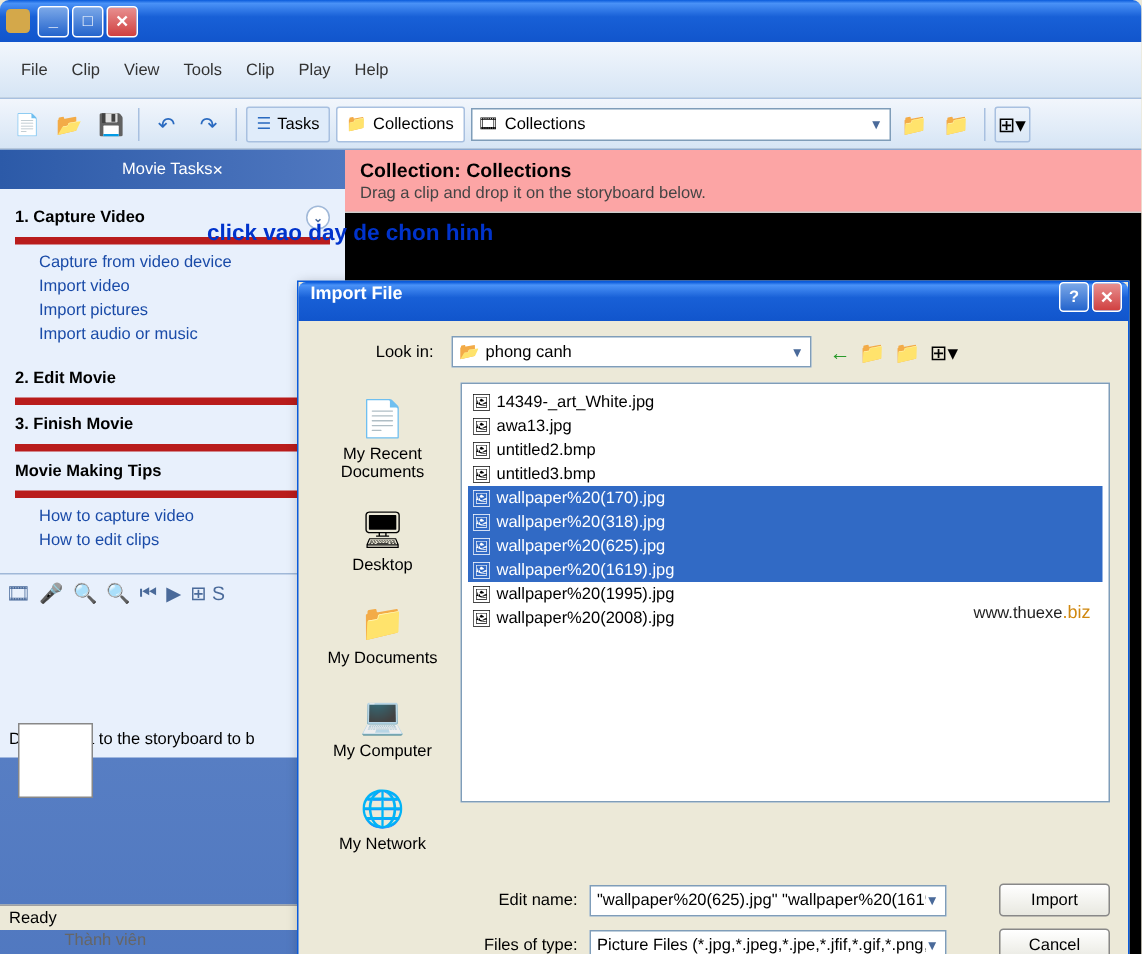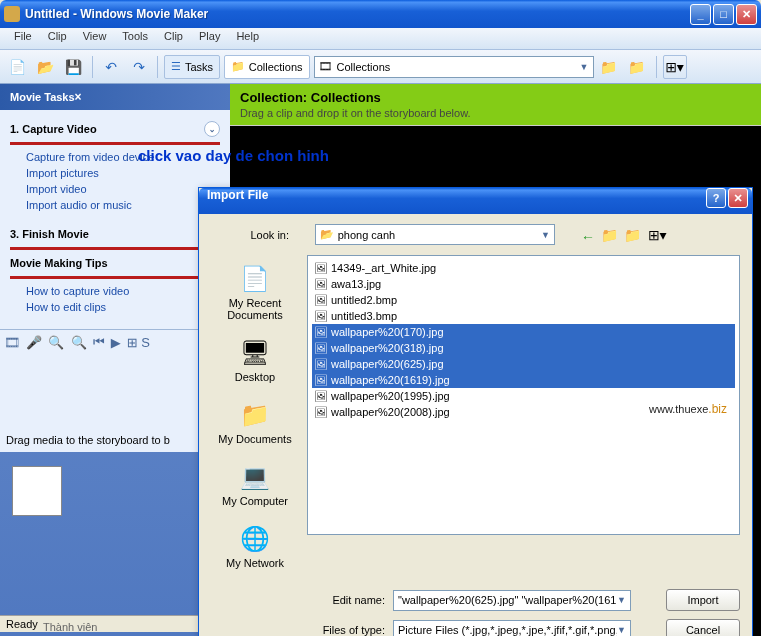--- a/index.html
+++ b/index.html
@@ -4,52 +4,52 @@
 <style>
 *{box-sizing:border-box;margin:0;padding:0;font-family:Tahoma,sans-serif;font-size:11px}
 body{background:#ece9d8;width:761px;height:636px;position:relative;overflow:hidden}
 .titlebar{background:linear-gradient(to bottom,#0a5bdb 0%,#4a92f7 8%,#1860d7 40%,#1155cc 100%);height:28px;display:flex;align-items:center;padding:0 4px;color:#fff;font-weight:bold;border-radius:6px 6px 0 0}
 .titlebar .icon{width:16px;height:16px;background:#d4a84a;border-radius:3px;margin-right:5px}
 .titlebar .title{flex:1;font-size:12px;text-shadow:1px 1px 1px rgba(0,0,0,0.3)}
 .win-btns{display:flex;gap:2px}
 .win-btn{width:21px;height:21px;border-radius:3px;border:1px solid #fff;display:flex;align-items:center;justify-content:center;font-family:Arial;font-size:11px;color:#fff;cursor:pointer}
 .win-min,.win-max{background:linear-gradient(to bottom,#7ba8e8,#2464cc)}
 .win-close{background:linear-gradient(to bottom,#e89090,#d04040)}
-.menubar{background:linear-gradient(to bottom,#f2f6fc,#d6e5f5);height:22px;display:flex;align-items:flex-start;padding:0 6px;border-bottom:1px solid #a8c0e0}
+.menubar{background:linear-gradient(to bottom,#f2f6fc,#d6e5f5);height:38px;display:flex;align-items:center;padding:0 6px;border-bottom:1px solid #a8c0e0}
 .menubar span{padding:2px 8px;color:#333;cursor:pointer}
 .toolbar{background:linear-gradient(to bottom,#f2f6fc,#d6e5f5);height:34px;display:flex;align-items:center;padding:0 6px;border-bottom:1px solid #8ca8d0;gap:4px}
 .tb-icon{width:24px;height:24px;display:flex;align-items:center;justify-content:center;cursor:pointer;font-size:14px}
 .tb-sep{width:1px;height:22px;background:#a8c0e0;margin:0 2px}
 .tb-btn{height:24px;display:flex;align-items:center;padding:0 6px;border:1px solid #a8c0e0;background:#fff;border-radius:2px;cursor:pointer;gap:4px}
 .tb-btn.active{background:#e0ecfa}
 .tb-select{height:22px;border:1px solid #7f9db9;background:#fff;padding:0 4px;flex:1;max-width:280px;display:flex;align-items:center;gap:4px}
 .tb-select .arrow{margin-left:auto;color:#4a6a9a;font-size:9px}
 .main{display:flex;position:relative;height:calc(636px - 28px - 22px - 34px)}
 .sidebar{width:230px;background:linear-gradient(to bottom,#6a8ecc 0%,#5078c0 100%);padding:0;position:relative}
-.side-header{background:linear-gradient(to right,#2c5aa8,#5078c0);color:#fff;font-weight:bold;padding:6px 10px;display:flex;justify-content:flex-start;align-items:center}
+.side-header{background:linear-gradient(to right,#2c5aa8,#5078c0);color:#fff;font-weight:normal;padding:6px 10px;display:flex;justify-content:center;align-items:center}
 .side-header .x{cursor:pointer;font-size:12px}
 .side-section{background:#e8f0fc;margin:0;padding:6px 10px}
-.side-title{font-weight:bold;color:#000;padding:5px 0;display:flex;justify-content:space-between;align-items:center;border-bottom:3px solid #b91c1c}
+.side-title{font-weight:bold;color:#000;padding:5px 0;display:flex;justify-content:space-between;align-items:center;border-bottom:5px solid #b91c1c}
 .side-title .chev{width:16px;height:16px;border:1px solid #a0b8d8;border-radius:50%;display:flex;align-items:center;justify-content:center;font-size:8px;color:#4a6a9a;background:#fff}
 .side-links{padding:4px 0 8px 16px}
 .side-link{color:#1a4ba8;padding:2px 0;cursor:pointer}
-.collection-header{background:#84cc16;padding:6px 10px;border-bottom:1px solid #ccc}
+.collection-header{background:#fca5a5;padding:6px 10px;border-bottom:1px solid #ccc}
 .collection-header .ctitle{font-weight:bold;font-size:13px}
 .collection-header .csub{color:#444;margin-top:2px}
 .video-area{background:#000;flex:1}
 .timeline-hint{font-weight:normal;padding:80px 6px 6px 6px;color:#000}
-.statusbar{position:absolute;bottom:4px;left:0;width:230px;background:#ece9d8;border-top:1px solid #a0a0a0;padding:2px 6px}
+.statusbar{position:absolute;bottom:16px;left:0;width:230px;background:#ece9d8;border-top:1px solid #a0a0a0;padding:2px 6px}
 .member{position:absolute;bottom:0;left:40px;color:#666;padding:3px}
 .annotation{position:absolute;color:#0033cc;font-weight:bold;font-size:15px;font-family:Arial;z-index:5}
 .dialog{position:absolute;left:198px;top:187px;width:555px;background:#ece9d8;border:1px solid #0a5bdb;z-index:10;box-shadow:2px 2px 8px rgba(0,0,0,0.3)}
 .dlg-title{background:linear-gradient(to bottom,#0a5bdb 0%,#4a92f7 8%,#1860d7 40%,#1155cc 100%);height:26px;display:flex;align-items:flex-start;padding:0 4px;color:#fff;font-weight:bold;border-radius:5px 5px 0 0}
 .dlg-title .t{flex:1;padding-left:4px;font-size:12px}
 .dlg-title .help{width:20px;height:20px;background:linear-gradient(to bottom,#7ba8e8,#2464cc);border:1px solid #fff;border-radius:3px;display:flex;align-items:center;justify-content:center;margin-right:2px;cursor:pointer}
 .dlg-body{padding:10px 12px;display:flex;flex-direction:column;gap:6px}
-.dlg-row{display:flex;align-items:center;gap:26px}
+.dlg-row{display:flex;align-items:center;gap:12px}
 .dlg-label{width:78px;text-align:right}
 .dlg-select{flex:1;max-width:240px;height:21px;border:1px solid #7f9db9;background:#fff;display:flex;align-items:center;padding:0 4px;gap:4px}
 .dlg-select .arrow{margin-left:auto;color:#4a6a9a;font-size:9px}
 .dlg-nav-icons{display:flex;gap:6px;align-items:center}
 .dlg-nav-icons span{font-size:14px;cursor:pointer}
 .dlg-content{display:flex;gap:8px;margin-top:4px}
 .places{width:88px;display:flex;flex-direction:column;align-items:center;gap:8px;padding:4px 0}
 .place{display:flex;flex-direction:column;align-items:center;gap:2px;cursor:pointer;text-align:center;padding:4px}
 .place-icon{width:32px;height:32px;display:flex;align-items:center;justify-content:center;font-size:24px}
 .filelist{flex:1;border:1px solid #7f9db9;background:#fff;height:280px;padding:4px;position:relative}
@@ -66,21 +66,20 @@
 .dlg-btn{width:74px;height:22px;border:1px solid #888;background:linear-gradient(to bottom,#fff,#e8e8e0);border-radius:3px;display:flex;align-items:center;justify-content:center;cursor:pointer;margin-left:auto}
 .thumb{position:absolute;bottom:120px;left:12px;width:50px;height:50px;border:1px solid #888;background:#fff}
 .tl-icons{display:flex;gap:6px;padding:4px;align-items:center}
 .tl-icons span{color:#4a6a9a;cursor:pointer;font-size:13px}
 </style>
 </head>
 <body>
 
 <div class="titlebar">
   <div class="icon"></div>
-  <div class="title">Untitled - Windows Movie Maker</div>
   <div class="win-btns">
     <div class="win-btn win-min">_</div>
     <div class="win-btn win-max">□</div>
     <div class="win-btn win-close">✕</div>
   </div>
 </div>
 
 <div class="menubar">
   <span>File</span>
   <span>Clip</span>
@@ -124,24 +123,28 @@
       <span>Movie Tasks</span>
       <span class="x">×</span>
     </div>
     <div class="side-section">
       <div class="side-title">
           <span>1. Capture Video</span>
           <span class="chev">⌄</span>
         </div>
       <div class="side-links">
         <div class="side-link">Capture from video device</div>
+        <div class="side-link">Import video</div>
         <div class="side-link">Import pictures</div>
-        <div class="side-link">Import video</div>
         <div class="side-link">Import audio or music</div>
       </div>
+      <div class="side-title">
+          <span>2. Edit Movie</span>
+          <span class="chev">⌄</span>
+        </div>
       <div class="side-title">
           <span>3. Finish Movie</span>
           <span class="chev">⌄</span>
         </div>
       <div class="side-title">
           <span>Movie Making Tips</span>
           <span class="chev">⌃</span>
         </div>
       <div class="side-links">
         <div class="side-link">How to capture video</div>

